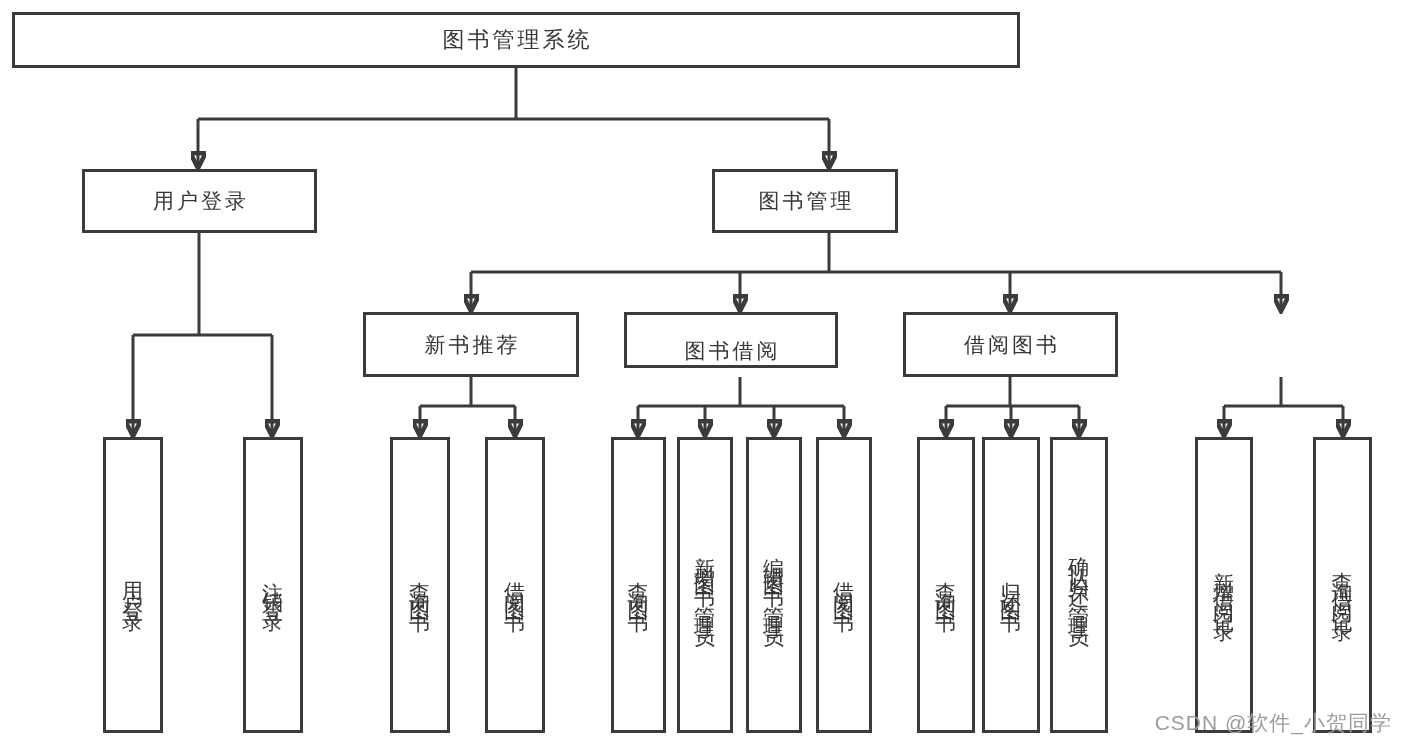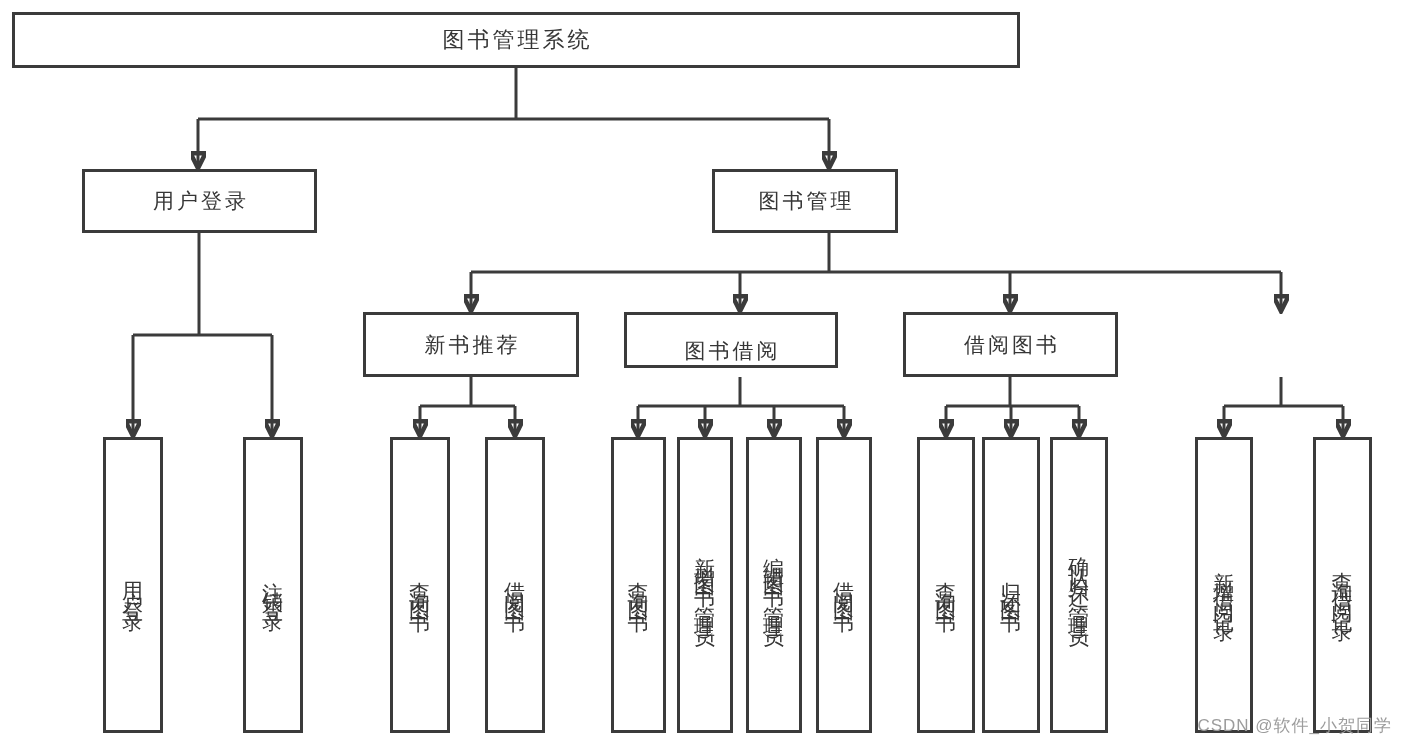--- a/index.html
+++ b/index.html
@@ -40,21 +40,21 @@
     writing-mode: vertical-rl;
     text-orientation: mixed;
     font-size: 21px;
     letter-spacing: 10px;
     line-height: 1.1;
   }
   .watermark {
     position: absolute;
     right: 13px;
     bottom: 10px;
-    font-size: 17px;
+    font-size: 21px;
     color: #9c9c9c;
     letter-spacing: 1px;
     white-space: nowrap;
   }
 </style>
 </head>
 <body>
 
 <div class="stage">
 

